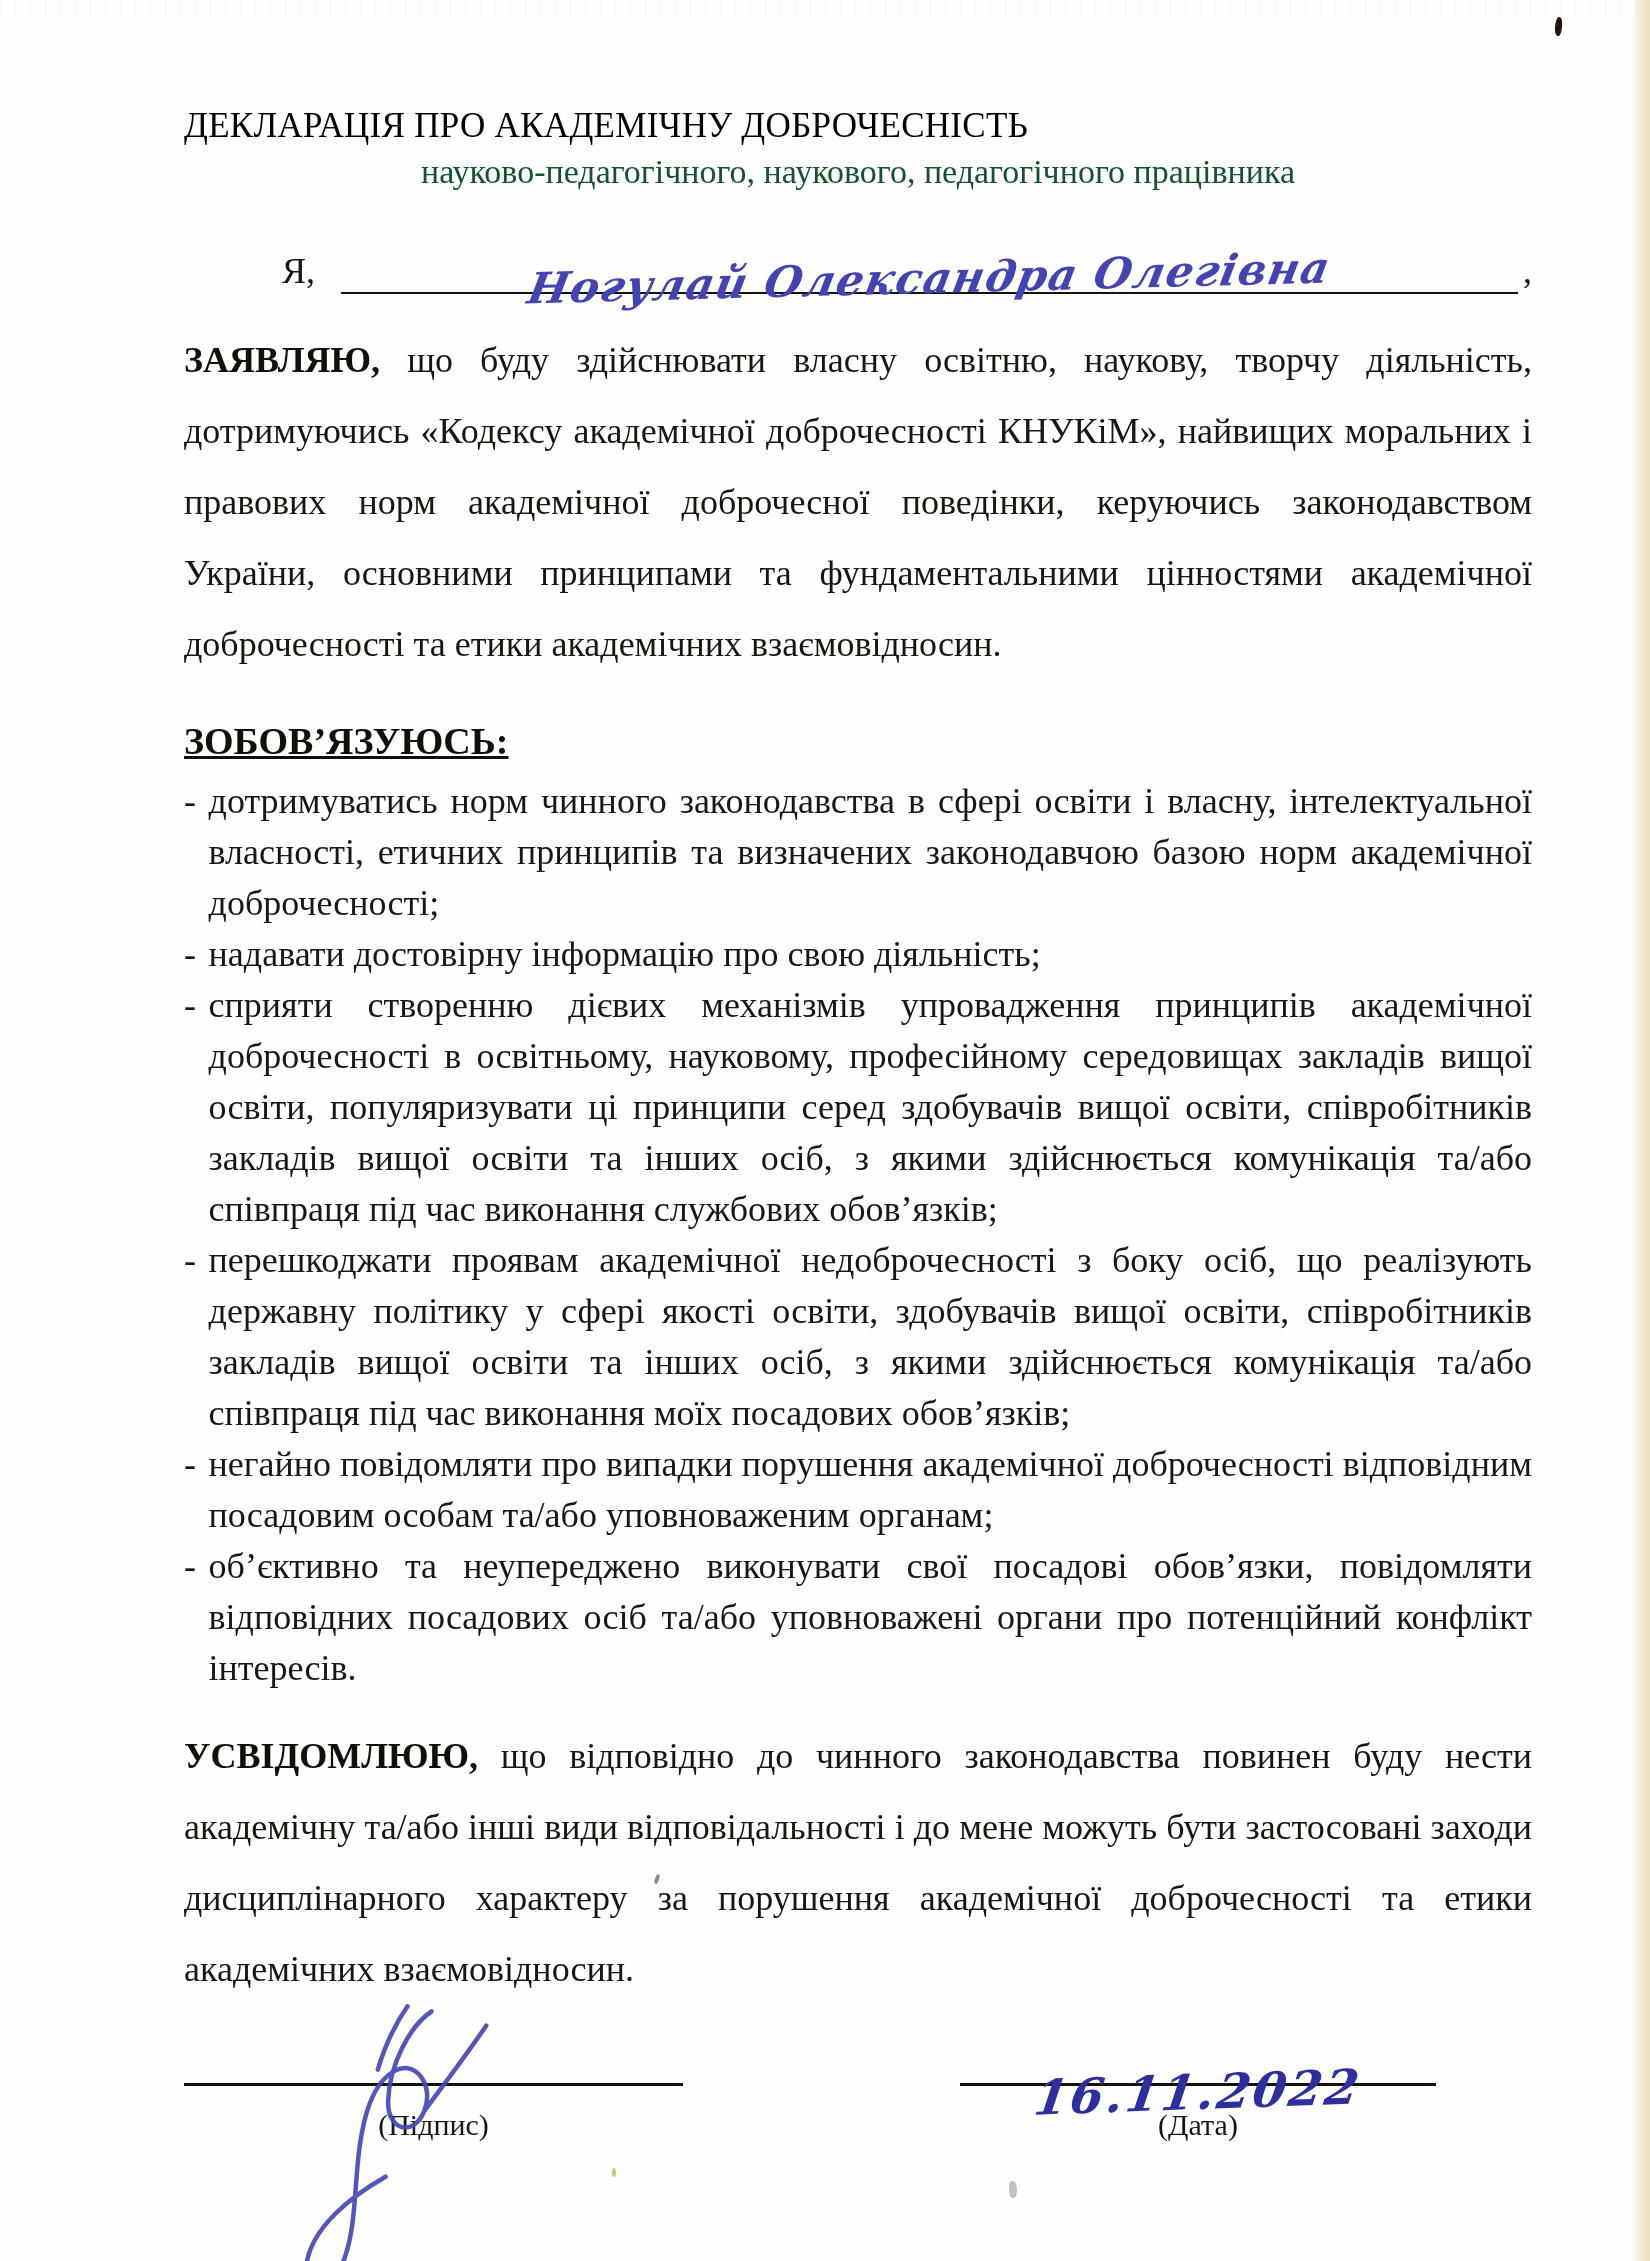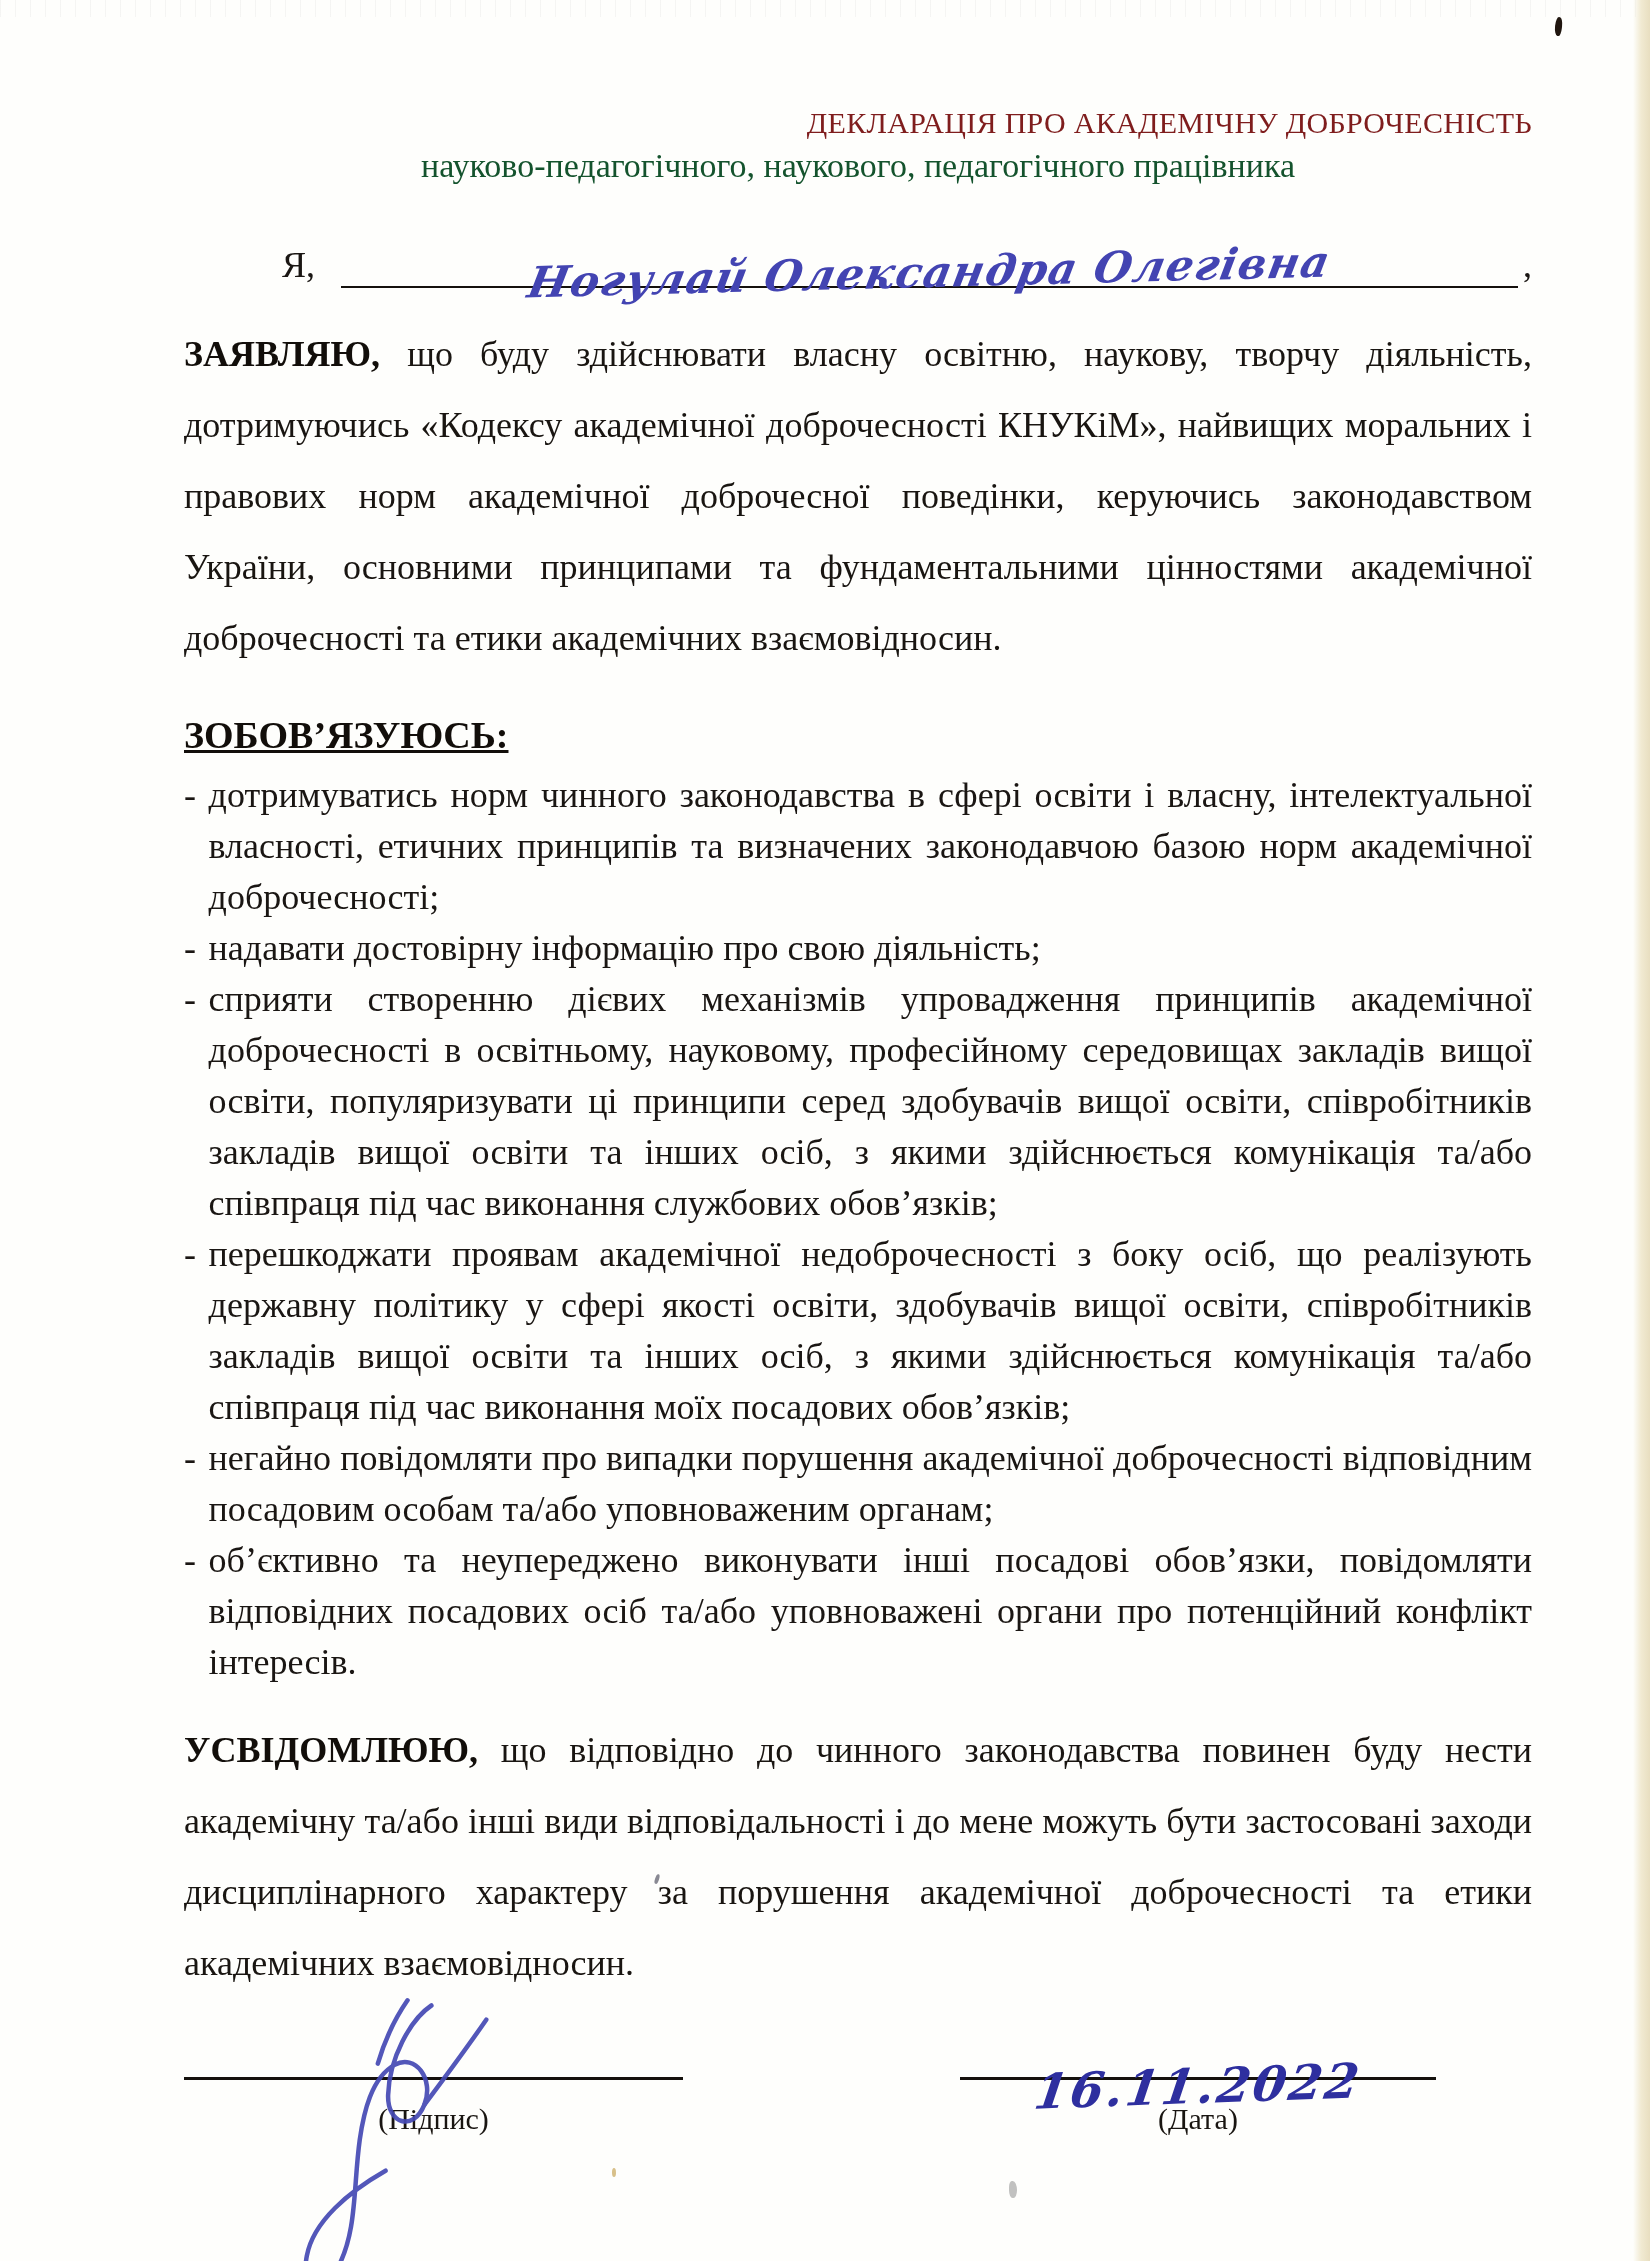--- a/index.html
+++ b/index.html
@@ -34,23 +34,23 @@
   .speck.s2{left:1009px;top:2181px;width:7.8px;height:17px;background:rgba(120,120,120,.45);border-radius:40% 60% 50% 50%;}
   .speck.s3{left:612px;top:2168px;width:3.9px;height:9px;background:rgba(190,150,60,.6);}
 
   .content{
     position:absolute;left:0;top:0;right:0;
     padding:97px 119px 0 184px;
     box-sizing:border-box;
   }
   .title{
     margin-top:9px;
-    text-align:right;
-    font-size:30px;letter-spacing:0.3px;
-    color:#7f1d1d;
+    text-align:left;
+    font-size:35px;letter-spacing:0.3px;
+    color:#000000;
     white-space:nowrap;
   }
   .subtitle{
     margin-top:6.5px;
     text-align:center;
     font-size:34px;
     color:#14532d;
   }
   .who-line{
     margin-top:41px;
@@ -172,21 +172,21 @@
       <li class="oblig-item">
         <span class="oblig-marker">-</span>
         <span class="oblig-text">перешкоджати проявам академічної недоброчесності з боку осіб, що реалізують державну політику у сфері якості освіти, здобувачів вищої освіти, співробітників закладів вищої освіти та інших осіб, з якими здійснюється комунікація та/або співпраця під час виконання моїх посадових обов’язків;</span>
       </li>
       <li class="oblig-item">
         <span class="oblig-marker">-</span>
         <span class="oblig-text">негайно повідомляти про випадки порушення академічної доброчесності відповідним посадовим особам та/або уповноваженим органам;</span>
       </li>
       <li class="oblig-item">
         <span class="oblig-marker">-</span>
-        <span class="oblig-text">об’єктивно та неупереджено виконувати інші посадові обов’язки, повідомляти відповідних посадових осіб та/або уповноважені органи про потенційний конфлікт інтересів.</span>
+        <span class="oblig-text">об’єктивно та неупереджено виконувати свої посадові обов’язки, повідомляти відповідних посадових осіб та/або уповноважені органи про потенційний конфлікт інтересів.</span>
       </li>
     </ul>
 
     <p class="para p2"><span class="lead">УСВІДОМЛЮЮ,</span><span> що відповідно до чинного законодавства повинен буду нести академічну та/або інші види відповідальності і до мене можуть бути застосовані заходи дисциплінарного характеру за порушення академічної доброчесності та етики академічних взаємовідносин.</span></p>
 
     <div class="sig-row">
 
       <div class="sig-cell signature">
         <svg class="sig-svg" viewBox="0 0 330 500">
           <g fill="none" stroke="#4549b4" stroke-width="7" stroke-linecap="round" opacity="0.92">

